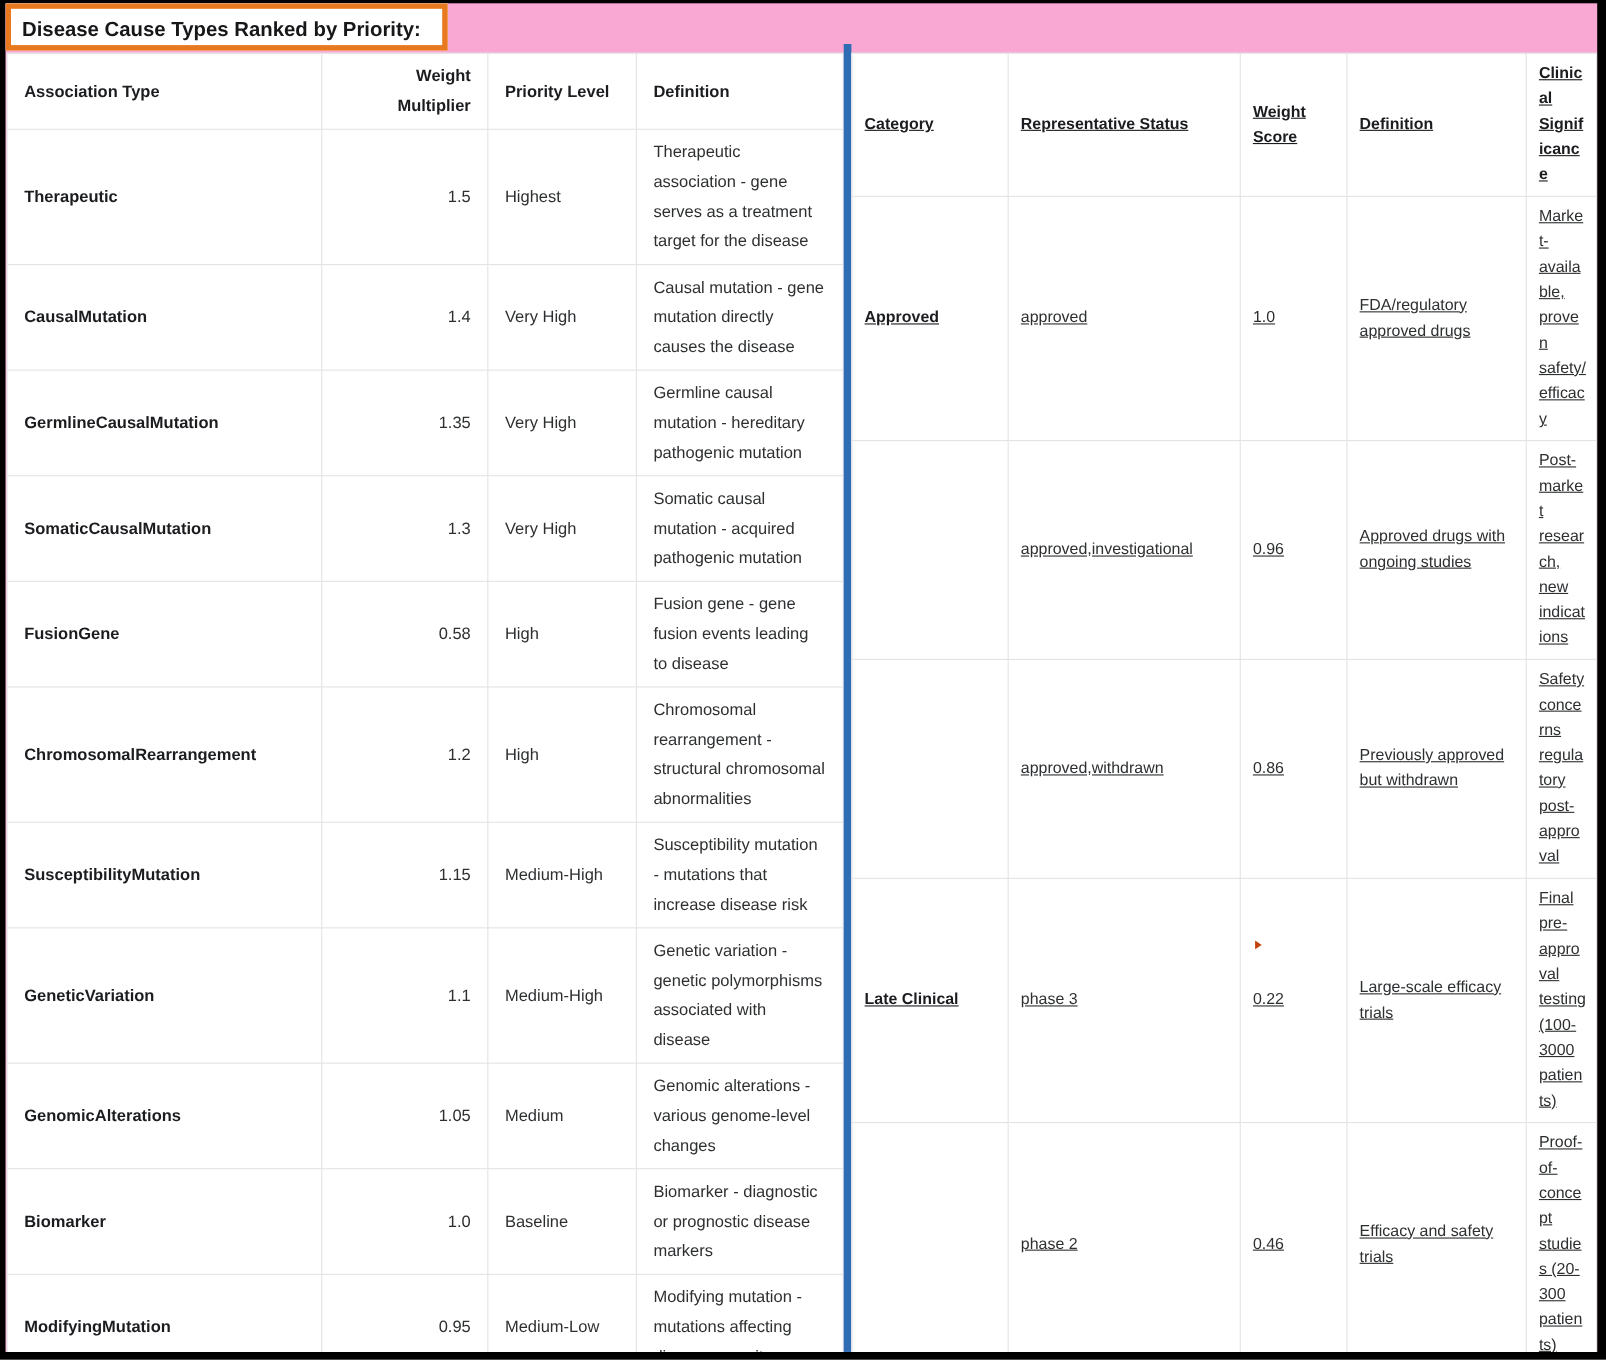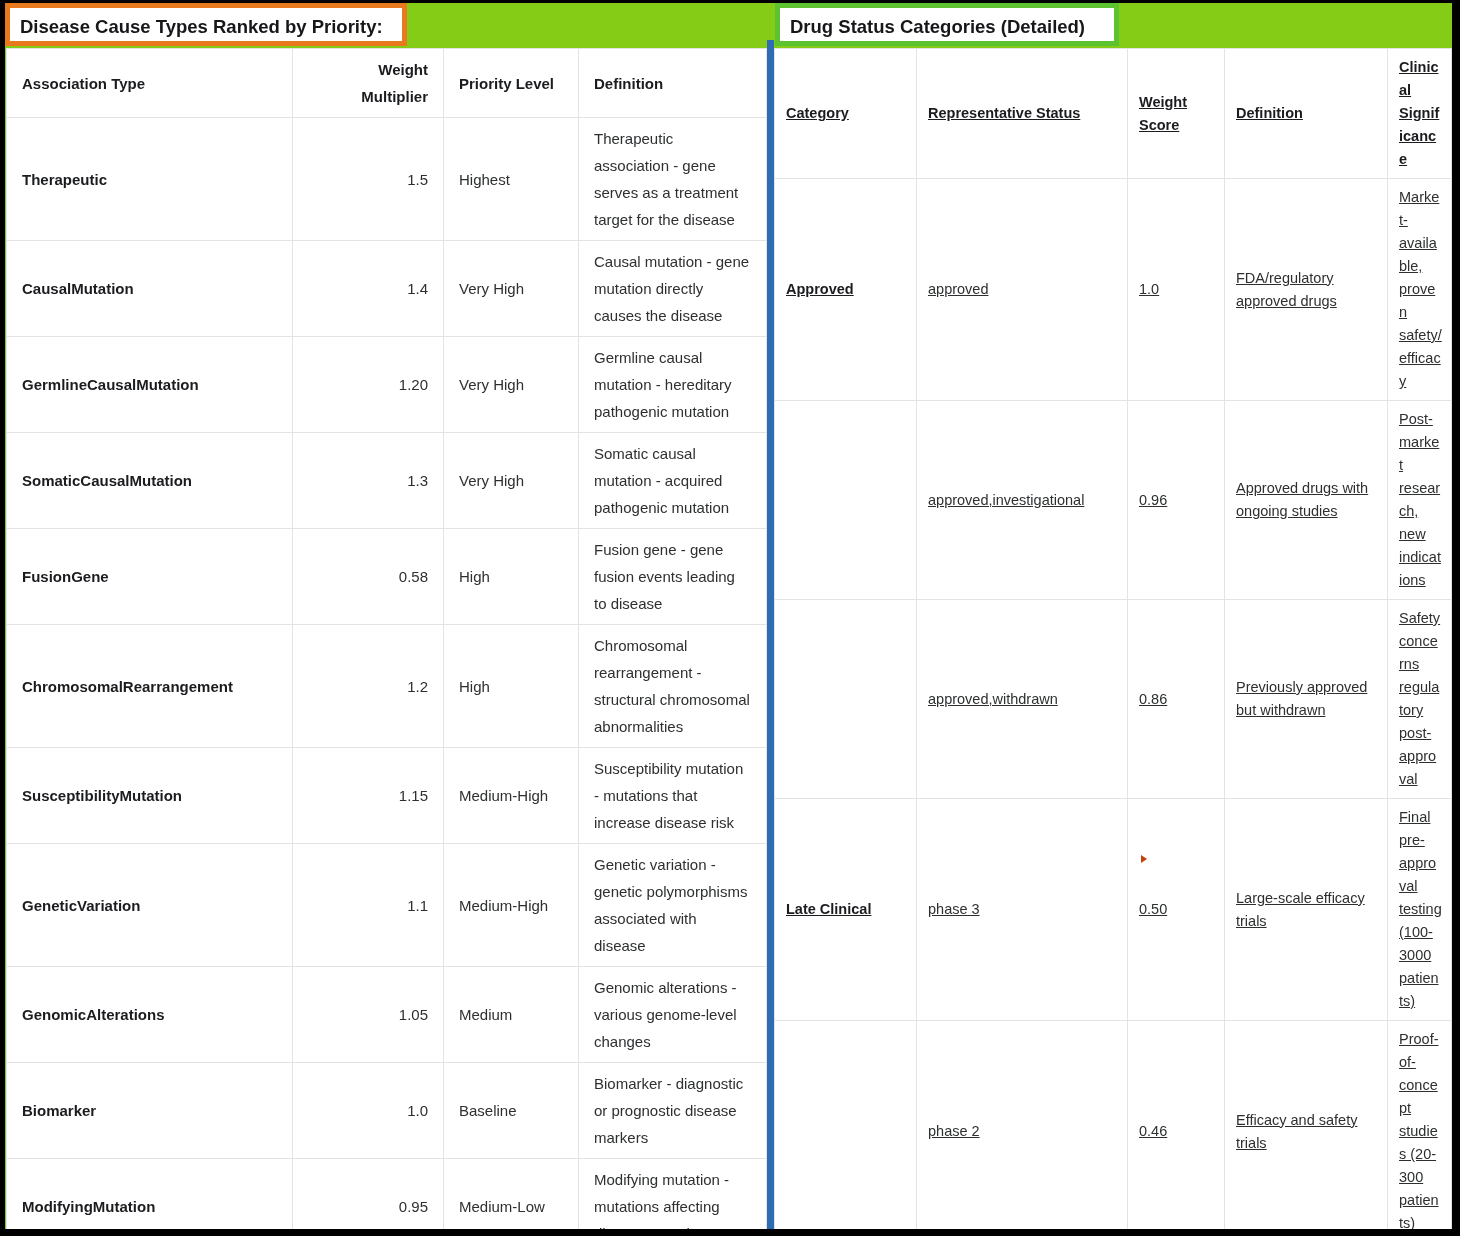--- a/index.html
+++ b/index.html
@@ -56,21 +56,21 @@
     width:0; height:0;
     border-top:4px solid transparent;
     border-bottom:4px solid transparent;
     border-left:6px solid #c2410c;
   }
 </style>
 </head>
 <body>
 
 <div class="frame" style="background: rgb(0, 0, 0);">
-  <div class="content" style="background: #84cc16;">
+  <div class="content" style="background: #f9a8d4;">
 
     <div class="title-box" id="left-title" style="border-color: rgb(232, 121, 30);">Disease Cause Types Ranked by Priority:</div>
 
     <table class="tbl" id="left-table">
       <thead>
           <tr>
             <th class="c0">Association Type</th>
             <th class="c1">Weight Multiplier</th>
             <th class="c2">Priority Level</th>
             <th class="c3">Definition</th>
@@ -84,21 +84,21 @@
             <td class="c3">Therapeutic association - gene serves as a treatment target for the disease</td>
           </tr>
           <tr>
             <td class="c0">CausalMutation</td>
             <td class="c1">1.4</td>
             <td class="c2">Very High</td>
             <td class="c3">Causal mutation - gene mutation directly causes the disease</td>
           </tr>
           <tr>
             <td class="c0">GermlineCausalMutation</td>
-            <td class="c1">1.20</td>
+            <td class="c1">1.35</td>
             <td class="c2">Very High</td>
             <td class="c3">Germline causal mutation - hereditary pathogenic mutation</td>
           </tr>
           <tr>
             <td class="c0">SomaticCausalMutation</td>
             <td class="c1">1.3</td>
             <td class="c2">Very High</td>
             <td class="c3">Somatic causal mutation - acquired pathogenic mutation</td>
           </tr>
           <tr>
@@ -141,21 +141,20 @@
             <td class="c0">ModifyingMutation</td>
             <td class="c1">0.95</td>
             <td class="c2">Medium-Low</td>
             <td class="c3">Modifying mutation - mutations affecting disease severity</td>
           </tr>
         </tbody>
     </table>
 
     <div class="divider" style="background: rgb(46, 109, 180);"></div>
 
-    <div class="title-box" id="right-title" style="border-color: rgb(92, 194, 48);">Drug Status Categories (Detailed)</div>
 
     <table class="tbl" id="right-table">
       <thead>
           <tr>
             <th class="c0">Category</th>
             <th class="c1">Representative Status</th>
             <th class="c2">Weight Score</th>
             <th class="c3">Definition</th>
             <th class="c4">Clinical Significance</th>
           </tr>
@@ -178,21 +177,21 @@
           <tr>
             <td class="c0"></td>
             <td class="c1">approved,withdrawn</td>
             <td class="c2">0.86</td>
             <td class="c3">Previously approved but withdrawn</td>
             <td class="c4">Safety concerns regulatory post-approval</td>
           </tr>
           <tr>
             <td class="c0">Late Clinical</td>
             <td class="c1">phase 3</td>
-            <td class="c2">0.50</td>
+            <td class="c2">0.22</td>
             <td class="c3">Large-scale efficacy trials</td>
             <td class="c4">Final pre-approval testing (100-3000 patients)</td>
           </tr>
           <tr>
             <td class="c0"></td>
             <td class="c1">phase 2</td>
             <td class="c2">0.46</td>
             <td class="c3">Efficacy and safety trials</td>
             <td class="c4">Proof-of-concept studies (20-300 patients)</td>
           </tr>

